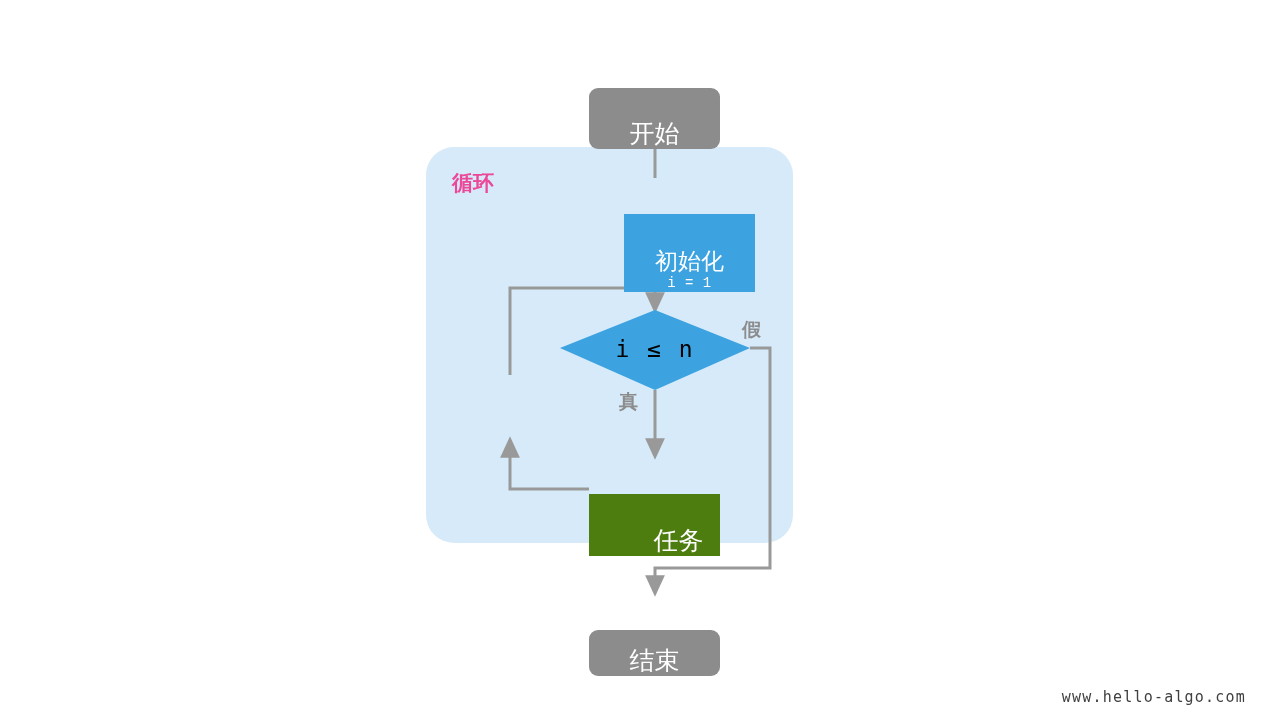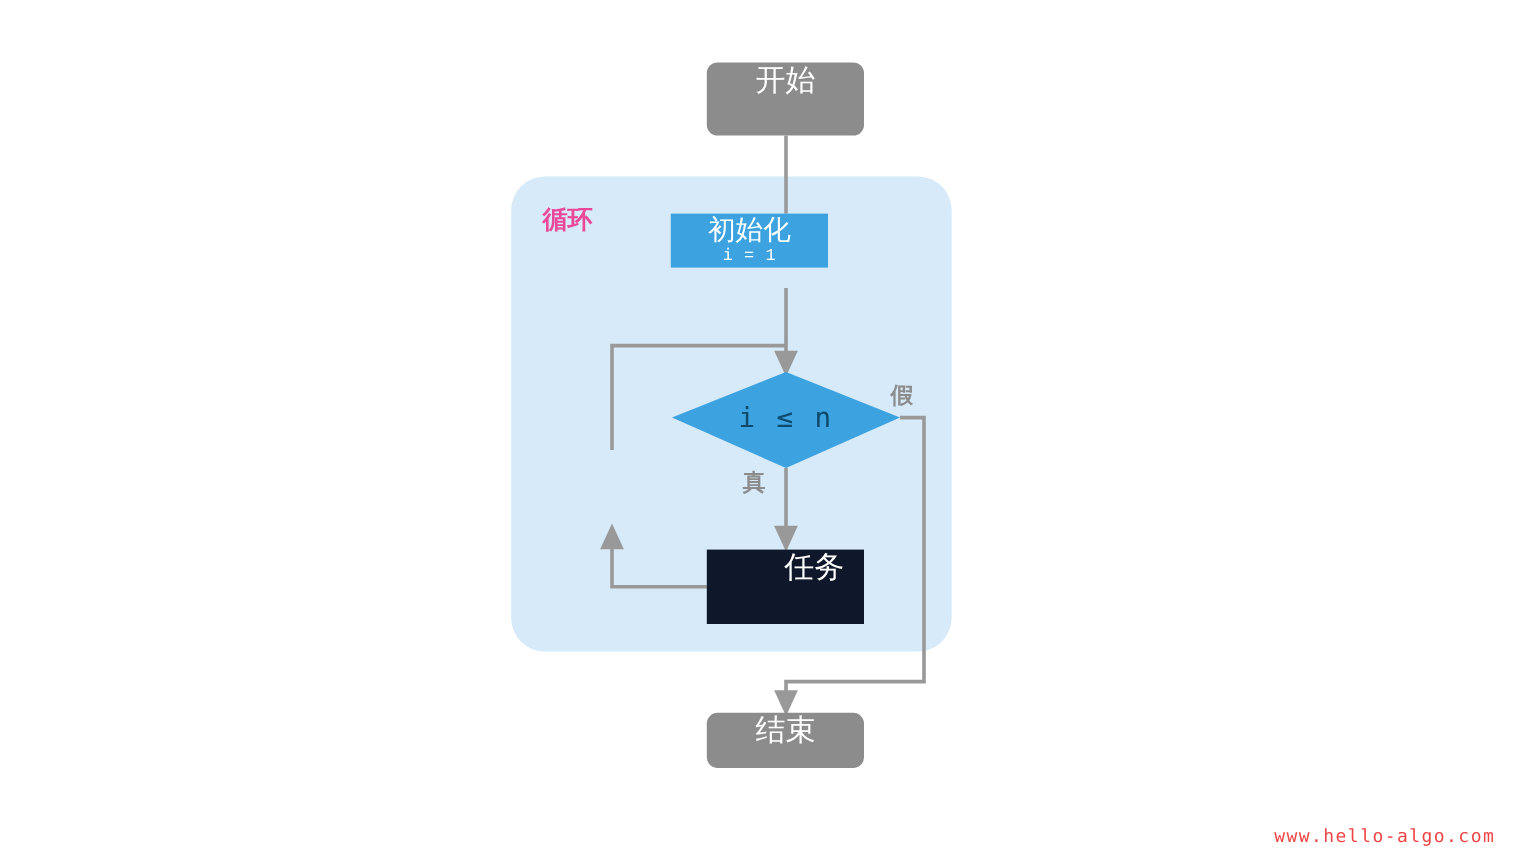--- a/index.html
+++ b/index.html
@@ -25,53 +25,54 @@
     left: 0;
     top: 0;
     width: 1280px;
     height: 720px;
   }
   .node {
     position: absolute;
     display: flex;
     flex-direction: column;
     align-items: center;
-    justify-content: flex-start;
+    justify-content: flex-end;
     color: #ffffff;
     text-align: center;
     line-height: 1.22;
     box-sizing: border-box;
     user-select: none;
+    margin-top: 36px;
   }
   .node-terminal {
     background: #8c8c8c;
     border-radius: 9px;
     font-size: 25px;
   }
   .node-process-blue {
     background: #3ca2e0;
     font-size: 23px;
   }
   .node-process-green {
-    background: #0f172a;
+    background: #4d7c0f;
     font-size: 25px;
     padding-left: 48px;
   }
   .mono-line {
     font-family: Liberation Mono, monospace;
     font-size: 14px;
     letter-spacing: 0.5px;
   }
   .cjk-line {
     font-family: "DejaVu Sans", "Liberation Sans", sans-serif;
     font-size: 23px;
   }
   .decision-label {
     position: absolute;
-    color: #0c4a6e;
+    color: #000000;
     font-family: "DejaVu Sans Mono", "Liberation Mono", monospace;
     font-size: 23px;
     letter-spacing: 2px;
     user-select: none;
   }
   .group-title {
     position: absolute;
     color: #ec4899;
     font-family: "DejaVu Sans", "Liberation Sans", sans-serif;
     font-weight: bold;
@@ -83,21 +84,21 @@
     color: #8c8c8c;
     font-family: "DejaVu Sans", "Liberation Sans", sans-serif;
     font-weight: bold;
     font-size: 19px;
     user-select: none;
   }
   .watermark {
     position: absolute;
     right: 34px;
     bottom: 14px;
-    color: #ef4444;
+    color: #404040;
     font-family: "DejaVu Sans Mono", "Liberation Mono", monospace;
     font-size: 15px;
     letter-spacing: 1.2px;
     user-select: none;
   }
 </style>
 </head>
 <body>
 
 <div id="canvas">
@@ -129,21 +130,21 @@
   <svg class="svg-layer" viewBox="0 0 1280 720">
     <polygon points="655,310 750,348 655,390 560,348" fill="#3ca2e0"></polygon>
   </svg>
 
   <div class="group-title" style="left:452px; top:169px;">循环</div>
 
   <div class="node node-terminal" style="left:589px; top:52px; width:131px; height:61px;">
     <span class="cjk-line" style="font-size:25px;">开始</span>
   </div>
 
-  <div class="node node-process-blue" style="left:559px; top:178px; width:131px; height:45px;">
+  <div class="node node-process-blue" style="left:624px; top:178px; width:131px; height:78px;">
     <span class="cjk-line">初始化</span>
     <span class="mono-line">i = 1</span>
   </div>
 
   <div class="decision-label" style="left:560px; top:336px; width:190px; text-align:center;">i ≤ n</div>
 
 
   <div class="node node-process-green" style="left:589px; top:458px; width:131px; height:62px;">
     <span class="cjk-line" style="font-size:25px;">任务</span>
   </div>

